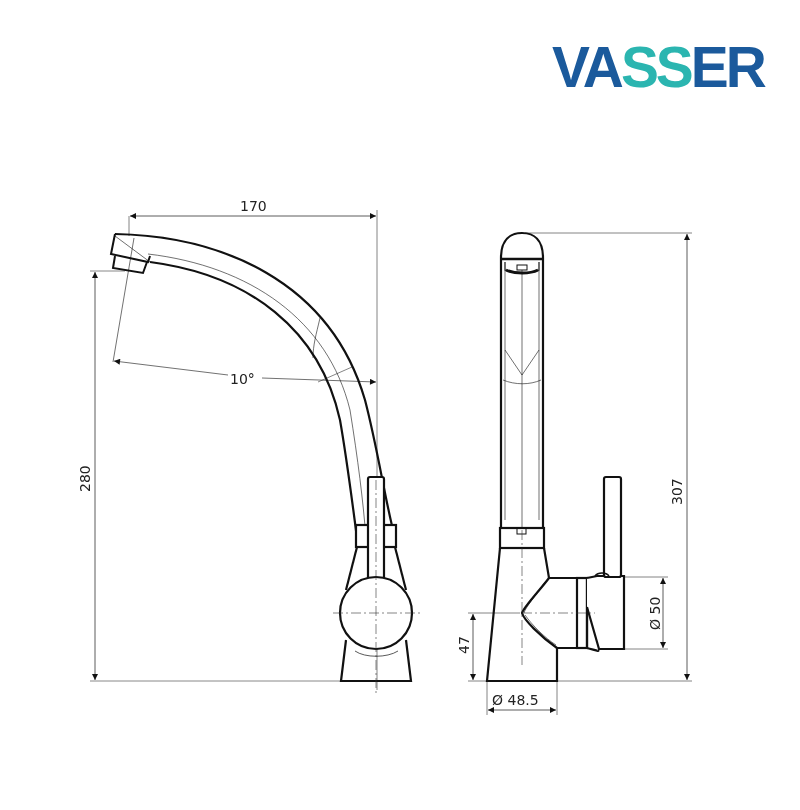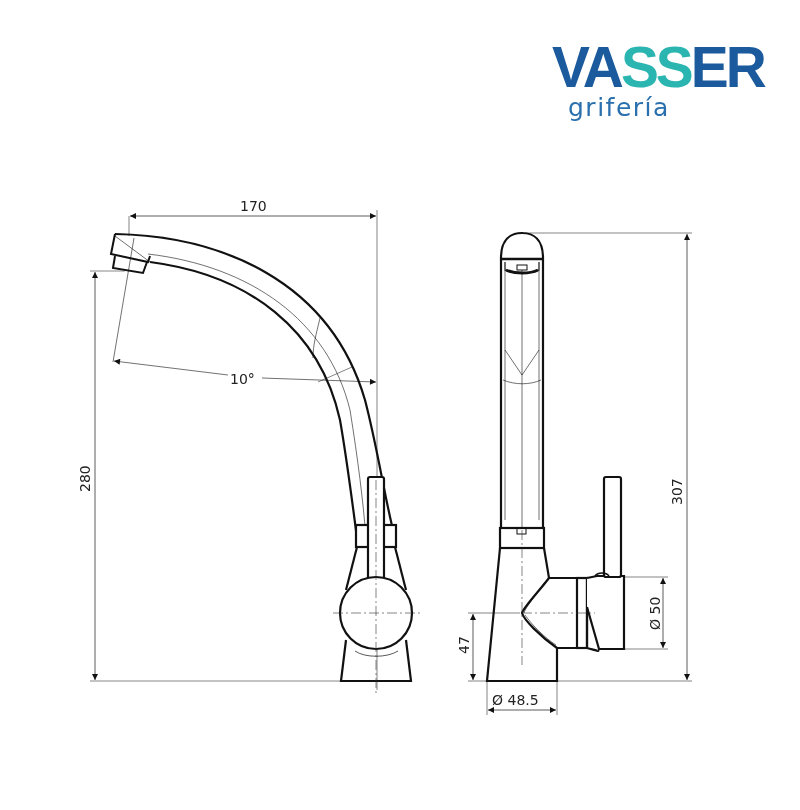--- a/index.html
+++ b/index.html
@@ -10,21 +10,20 @@
     .logo-word .teal { color: #2bb5b0; }
     .logo-sub { position: absolute; left: 16px; top: 55px; font-family: "DejaVu Sans", sans-serif; font-size: 25px; color: #2a6fae; letter-spacing: 1.5px; font-weight: normal; }
     svg.drawing { position: absolute; left: 0; top: 0; }
     .dim-text { font-family: "DejaVu Sans", sans-serif; font-size: 14px; fill: #222; }
   </style>
 </head>
 <body>
 
 <div class="logo">
   <div class="logo-word"><span class="dark">VA</span><span class="teal">SS</span><span class="dark">ER</span></div>
-  <div class="logo-sub">grifería</div>
 </div>
 
 <svg class="drawing" width="800" height="810" viewBox="0 0 800 810">
   <defs>
     <marker id="arr" viewBox="0 0 10 10" refX="10" refY="5" markerWidth="10" markerHeight="6" orient="auto-start-reverse" markerUnits="userSpaceOnUse">
       <path d="M0,0 L10,5 L0,10 z" fill="#111"></path>
     </marker>
   </defs>
 
   <g>

